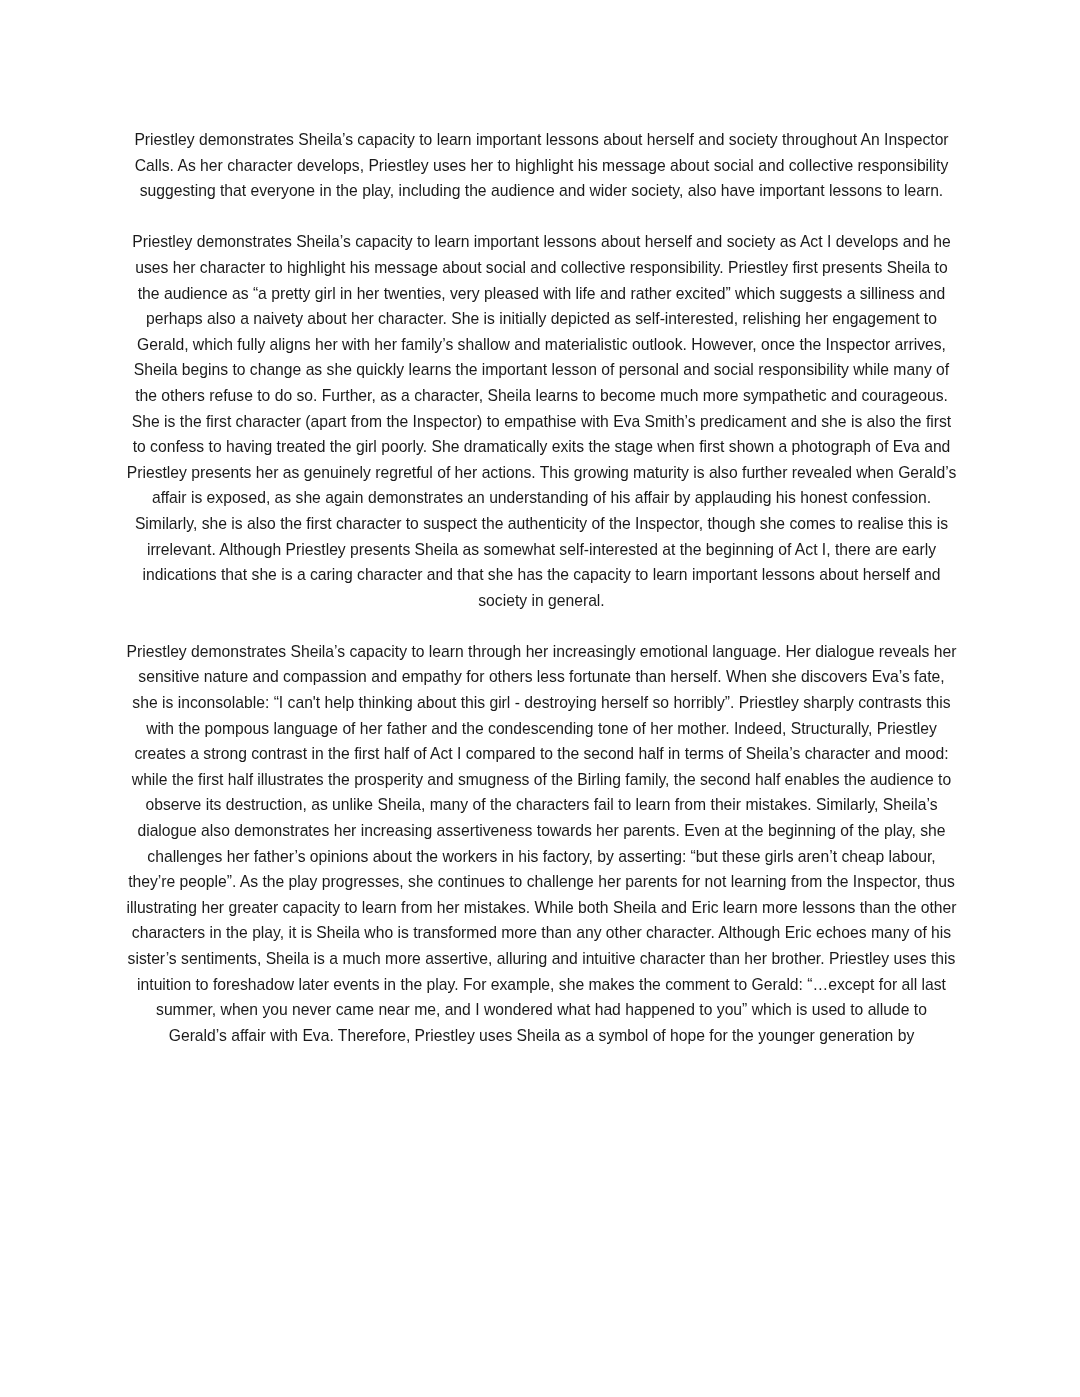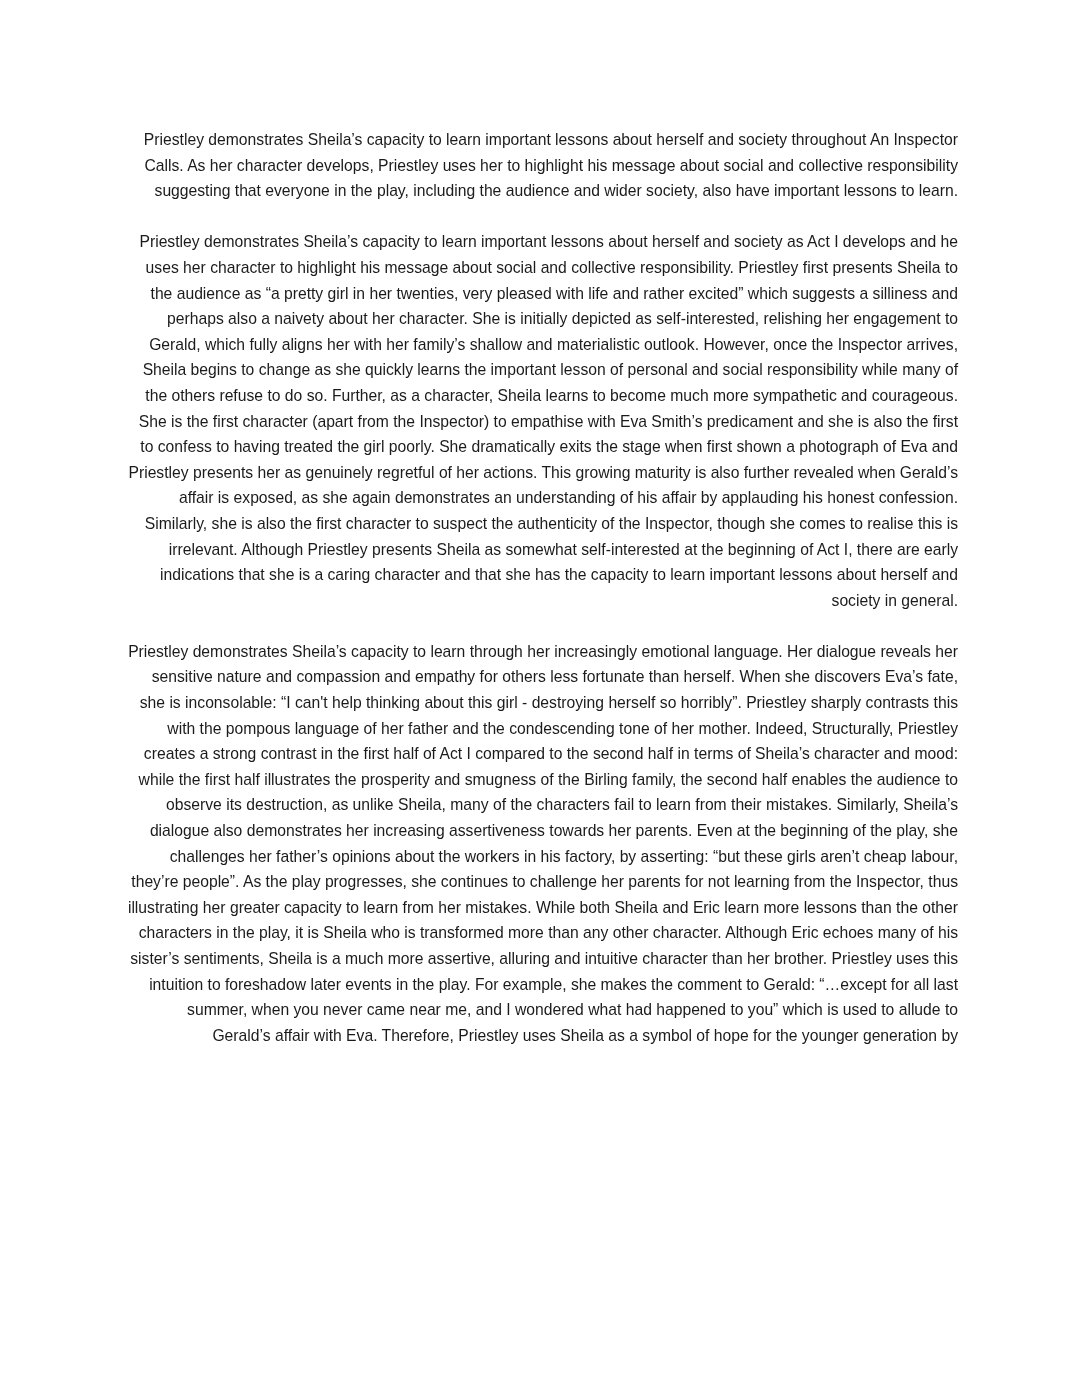--- a/index.html
+++ b/index.html
@@ -17,21 +17,21 @@
   }
   .content {
     position: absolute;
     left: 125px;
     top: 127px;
     width: 833px;
     font-family: "Liberation Sans", sans-serif;
     font-size: 15.7px;
     line-height: 25.6px;
     color: #1b1b1b;
-    text-align: right;
+    text-align: center;
   }
   .content p {
     margin: 0 0 25.6px 0;
   }
   .content p:last-child {
     margin-bottom: 0;
   }
 </style>
 </head>
 <body>

